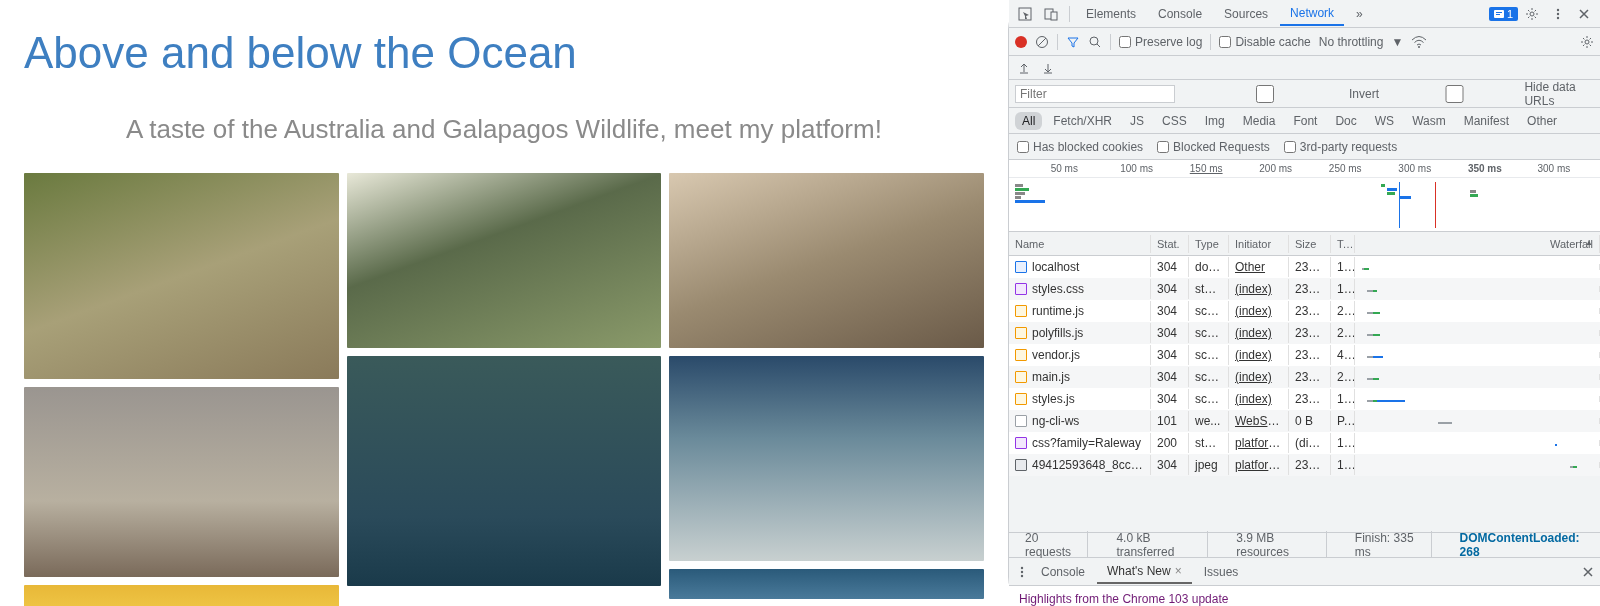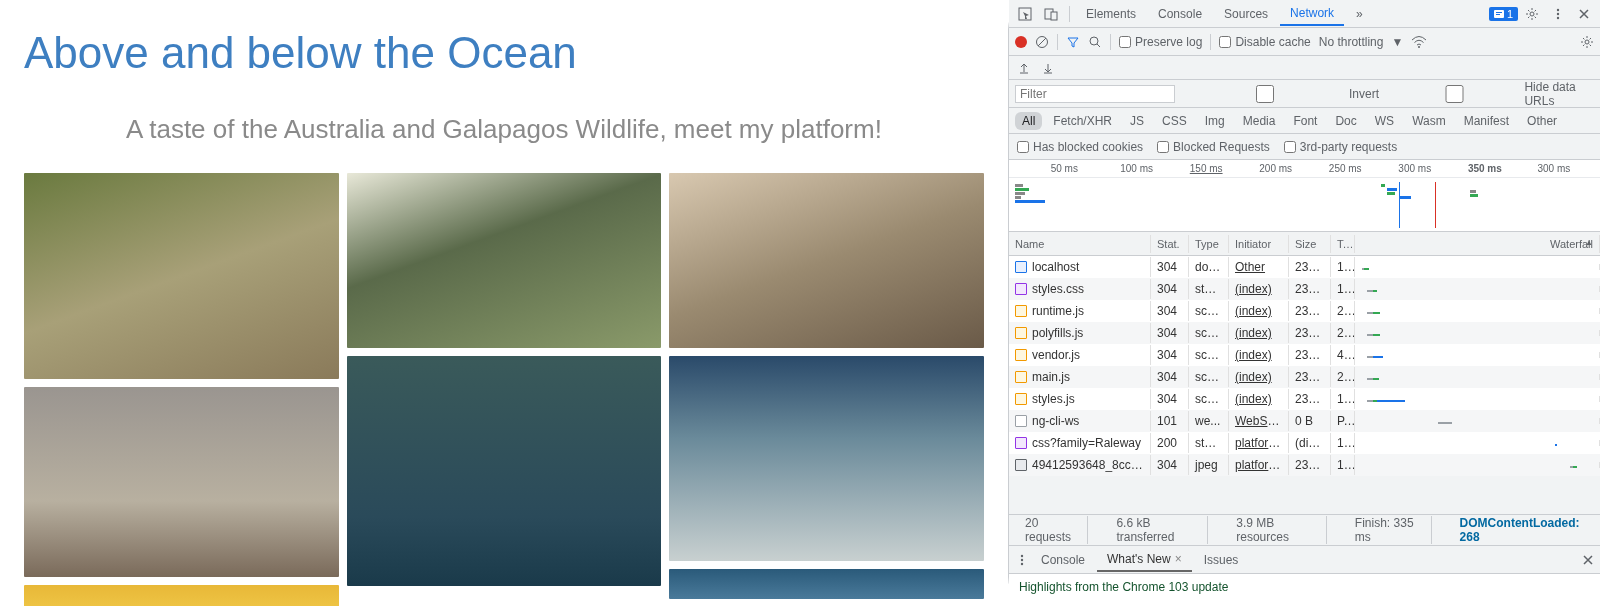--- a/index.html
+++ b/index.html
@@ -68,29 +68,29 @@
 .grow .c-init{text-decoration:underline;color:#333;}
 .fic{display:inline-block;width:12px;height:12px;margin-right:5px;vertical-align:-2px;border:1px solid;border-radius:1px;}
 .fic.doc{border-color:#1a73e8;background:#e8f0fe;}
 .fic.css{border-color:#9334e6;background:#f3e8fd;}
 .fic.js{border-color:#f29900;background:#fef7e0;}
 .fic.ws{border-color:#9aa0a6;background:#fff;}
 .fic.img{border-color:#5f6368;background:#e8eaed;}
 .wfbar{position:absolute;height:11px;top:4px;display:flex;}
 .wfseg{height:100%;}
 
-.sumbar{display:flex;align-items:center;height:32px;background:#f1f3f4;border-top:1px solid #cacdd1;border-bottom:1px solid #cacdd1;padding:0 8px;gap:20px;font-size:12px;color:#5f6368;}
+.sumbar{display:flex;align-items:center;height:26px;background:#f1f3f4;border-top:1px solid #cacdd1;border-bottom:1px solid #cacdd1;padding:0 8px;gap:20px;font-size:12px;color:#5f6368;}
 .sumbar span{padding:0 8px;border-right:1px solid #cacdd1;}
 .sumbar span:last-child{border:none;color:#0369a1;font-weight:bold;}
 
 .drawer-tabs{display:flex;align-items:center;height:28px;background:#f1f3f4;border-bottom:1px solid #cacdd1;padding:0 6px;gap:2px;}
 .dtab{padding:5px 10px;color:#5f6368;font-size:12px;cursor:pointer;}
 .dtab.active{color:#333;border-bottom:2px solid #666;padding-bottom:4px;}
 .dtab .x{margin-left:4px;color:#888;}
-.drawer-body{padding:6px 10px;font-size:12px;color:#14532d;background:#fff;flex:0 0 auto;height:32px;}
+.drawer-body{padding:6px 10px;font-size:12px;color:#701a75;background:#fff;flex:0 0 auto;height:20px;}
 
 svg{display:block;}
 </style>
 </head>
 <body>
 
 <div class="page">
   <h1>Above and below the Ocean</h1>
   <h2>A taste of the Australia and Galapagos Wildlife, meet my platform!</h2>
   <div class="gallery">
@@ -441,21 +441,21 @@
               <div class="wfseg" style="width:3px;background:#9aa0a6"></div>
               <div class="wfseg" style="width:4px;background:#34a853"></div>
             </div>
           </div>
         </div>
       </div>
   </div>
 
   <div class="sumbar">
     <span>20 requests</span>
-    <span>6.6 kB transferred</span>
+    <span>4.0 kB transferred</span>
     <span>3.9 MB resources</span>
     <span>Finish: 335 ms</span>
     <span>DOMContentLoaded: 268</span>
   </div>
 
   <div class="drawer-tabs">
     <div class="ic">
         <svg width="14" height="14" viewBox="0 0 14 14">
           <circle cx="7" cy="3" r="1.2" fill="#5f6368"></circle>
           <circle cx="7" cy="7" r="1.2" fill="#5f6368"></circle>

